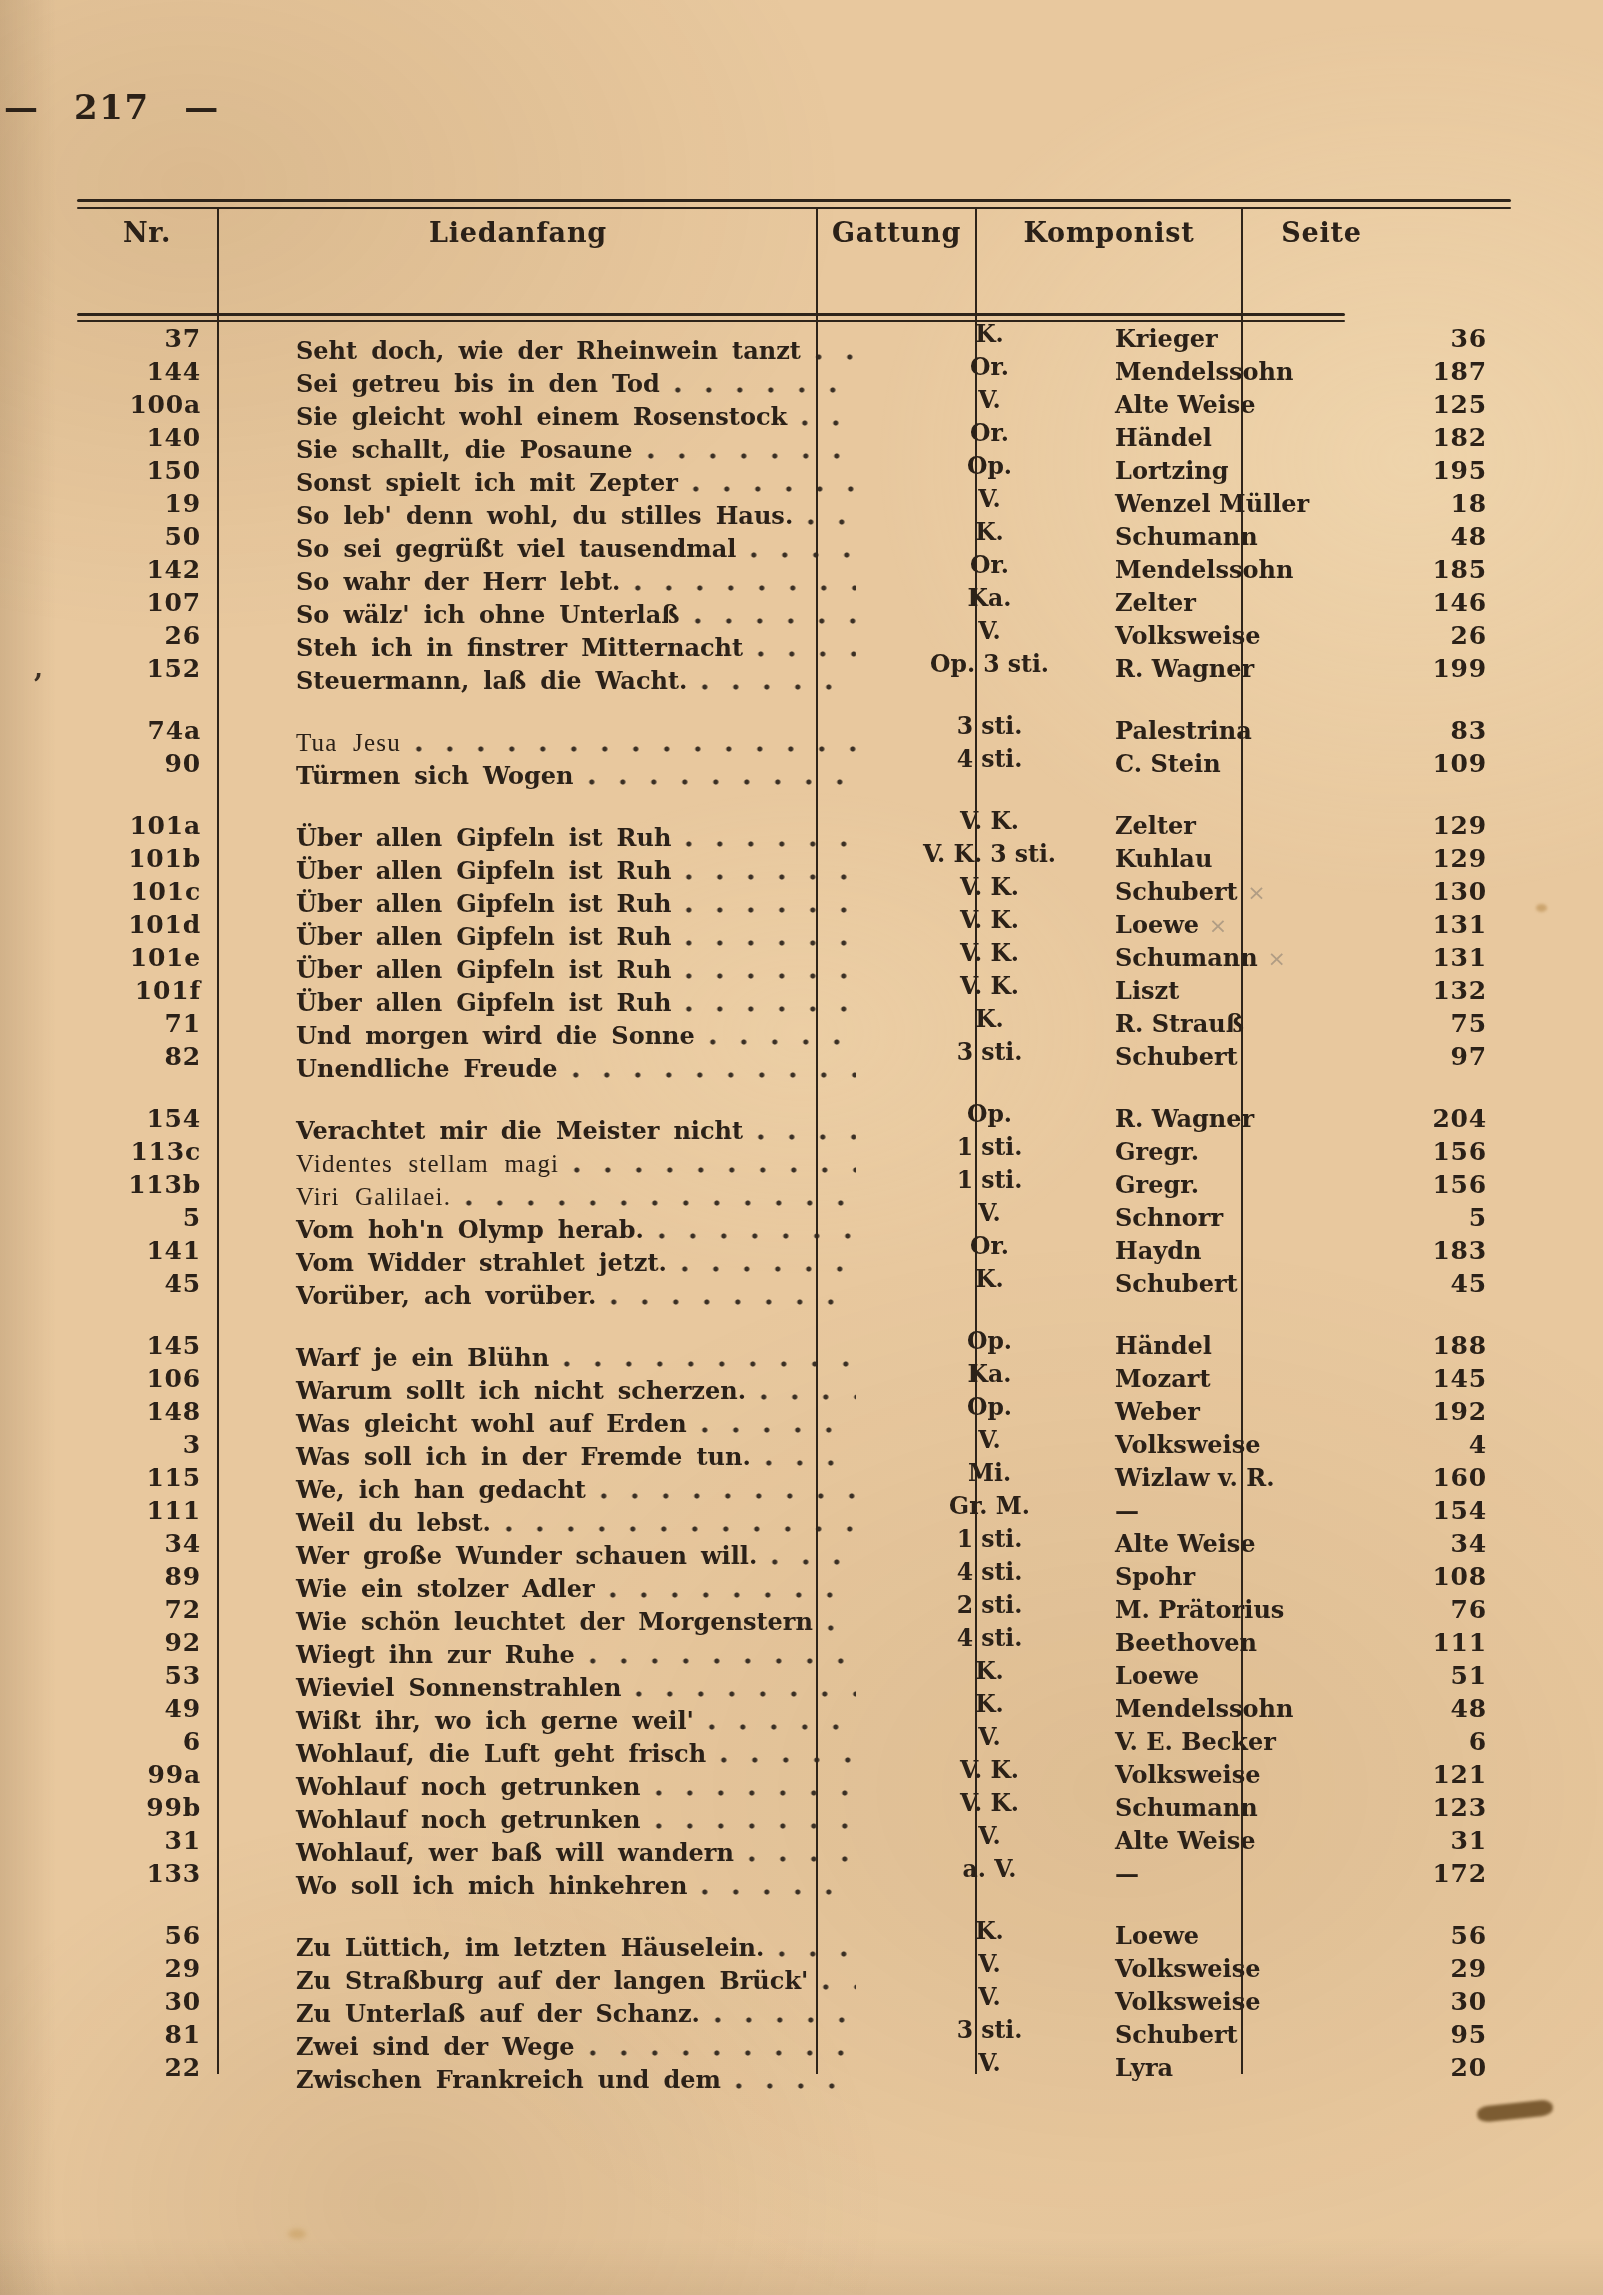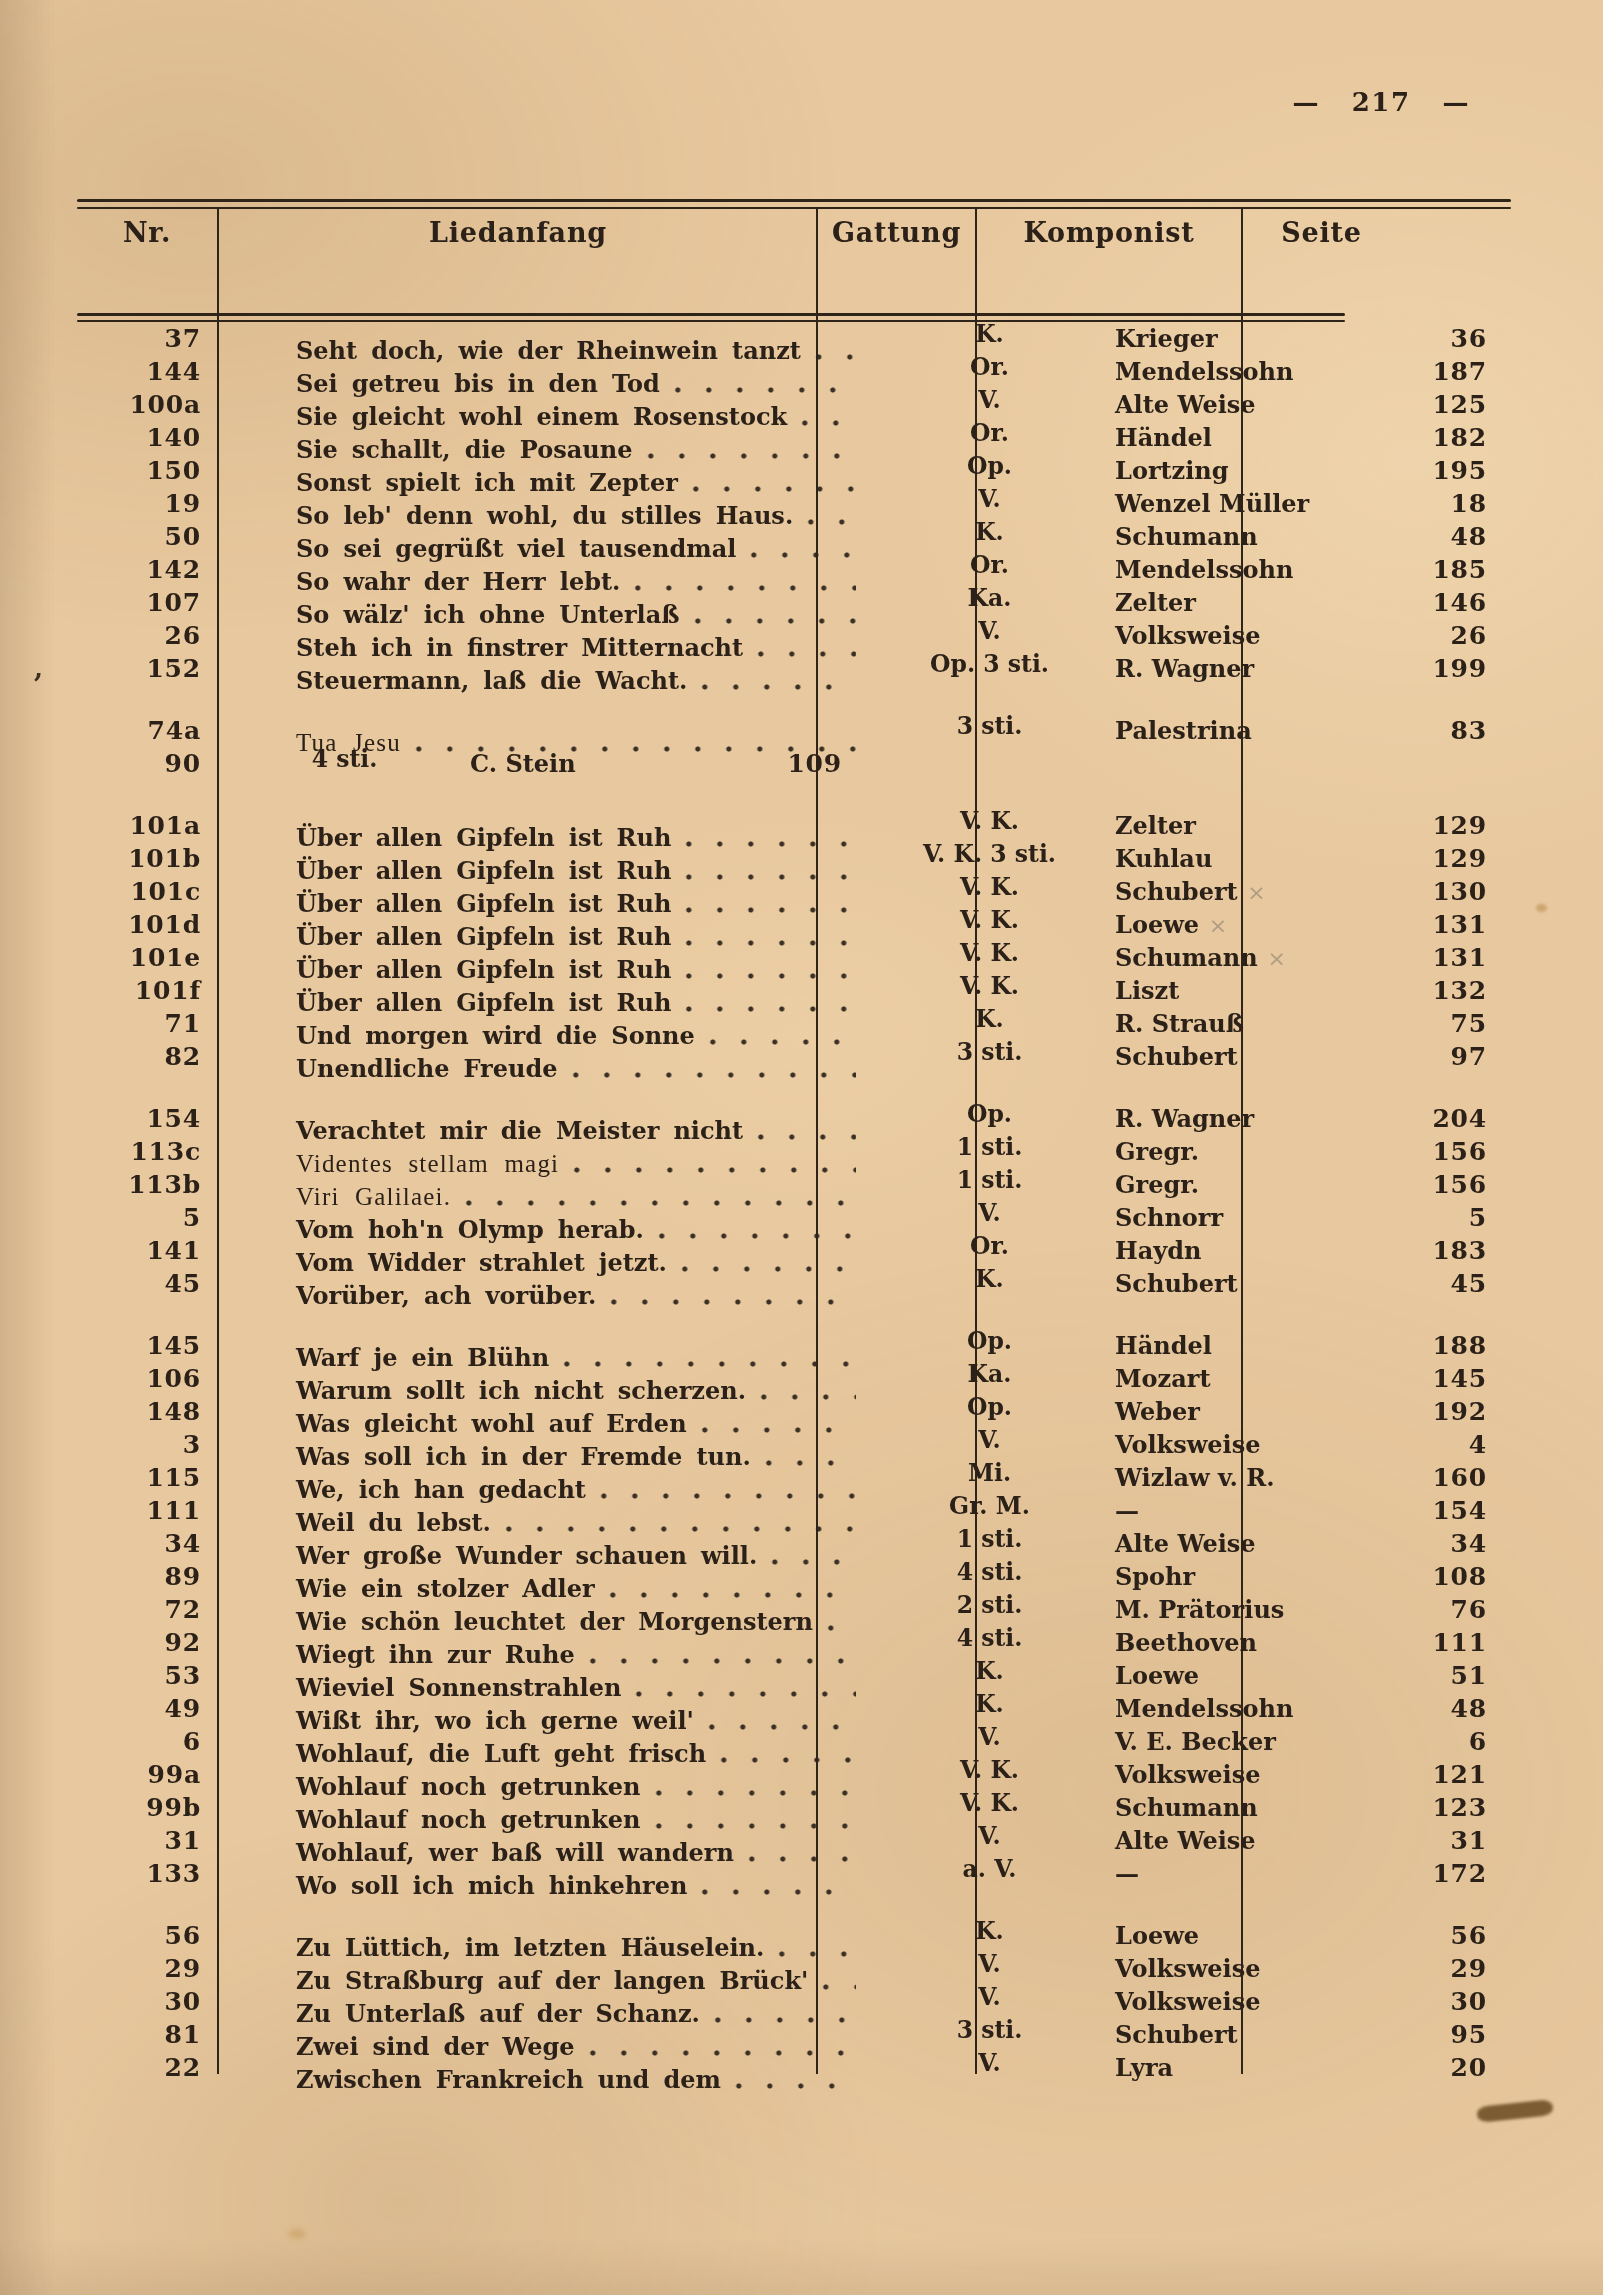--- a/index.html
+++ b/index.html
@@ -16,22 +16,22 @@
       radial-gradient(1053px 729px at 12% 8%,  rgba(120,80,30,.12), transparent 62%),
       radial-gradient(891px 729px at 88% 20%, rgba(255,242,205,.28), transparent 60%),
       radial-gradient(1215px 891px at 70% 78%, rgba(120,82,32,.09), transparent 62%),
       radial-gradient(810px 648px at 25% 96%, rgba(105,66,22,.11), transparent 60%),
       radial-gradient(567px 405px at 50% 45%,  rgba(255,238,198,.16), transparent 60%),
       linear-gradient(90deg, rgba(90,60,30,.16), rgba(90,60,30,0) 3.5%),
       linear-gradient(0deg,  rgba(90,60,30,.10), rgba(90,60,30,0) 2.5%),
       var(--paper);
   }
   .pagenum {
-    position:absolute; top:87px; left:12px; width:1458px; text-align:right;
-    font-size:26px; font-weight:600; letter-spacing:1.6px; word-spacing:21px;
+    position:absolute; top:87px; left:4px; width:1458px; text-align:left;
+    font-size:34px; font-weight:600; letter-spacing:1.6px; word-spacing:21px;
   }
   .rule { position:absolute; background:var(--rule); border-radius:1.6px; }
   .vline { position:absolute; top:209px; width:2.4px; height:1865px; background:var(--rule); }
   .hlabel { position:absolute; top:217px; text-align:center; font-size:27px; font-weight:700; letter-spacing:0.8px; }
   #tbody { position:absolute; left:77px; top:322px; width:1251px; }
   .section { margin-top:29px; }
   .section:first-child { margin-top:0; }
   .row { display:flex; height:33px; align-items:center;gap:46px; }
   .c-nr {
     width:142px; text-align:right; padding-right:18px; box-sizing:border-box;
@@ -197,20 +197,24 @@
         <div class="c-lied">
           <span class="title latin">Tua Jesu</span>
           <span class="leader"></span>
         </div>
         <div class="c-gatt">3 sti.</div>
         <div class="c-komp">Palestrina</div>
         <div class="c-seite">83</div>
       </div>
       <div class="row">
         <div class="c-nr">90</div>
+        <div class="c-lied">
+          <span class="title">Türmen sich Wogen</span>
+          <span class="leader"></span>
+        </div>
         <div class="c-gatt">4 sti.</div>
         <div class="c-komp">C. Stein</div>
         <div class="c-seite">109</div>
       </div>
     </div>
     <div class="section">
       <div class="row">
         <div class="c-nr">101a</div>
         <div class="c-lied">
           <span class="title">Über allen Gipfeln ist Ruh</span>

